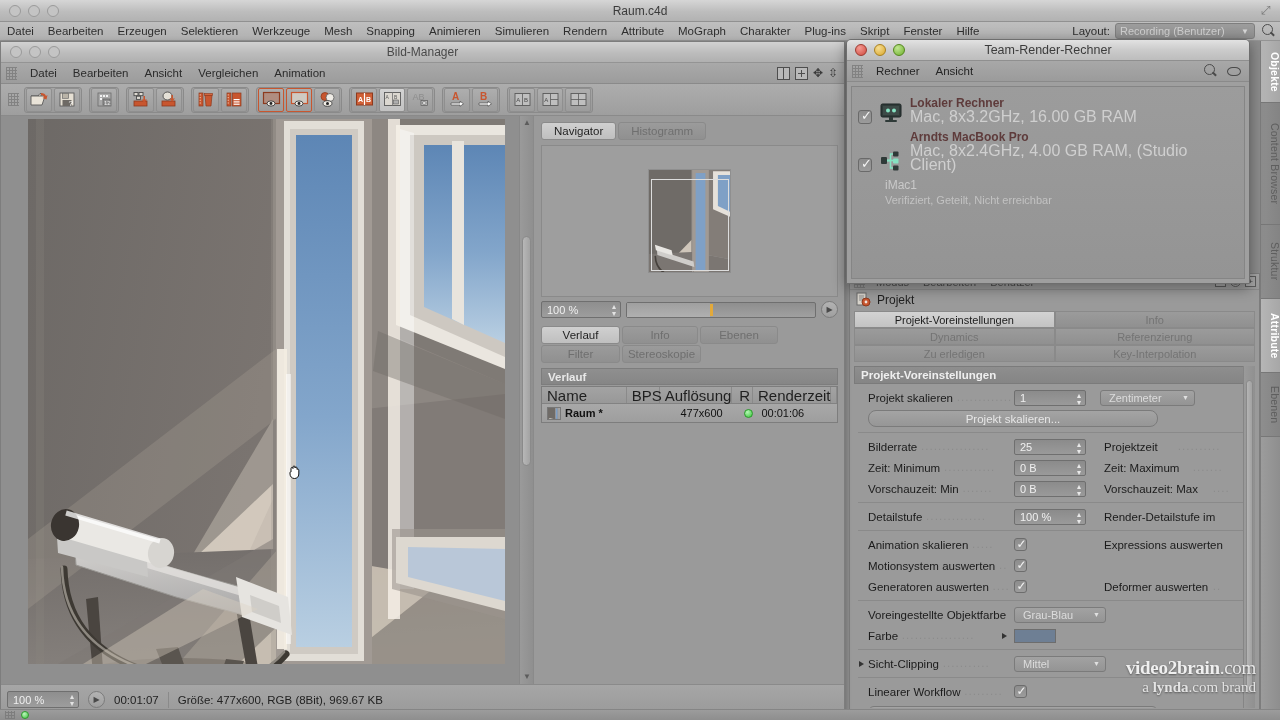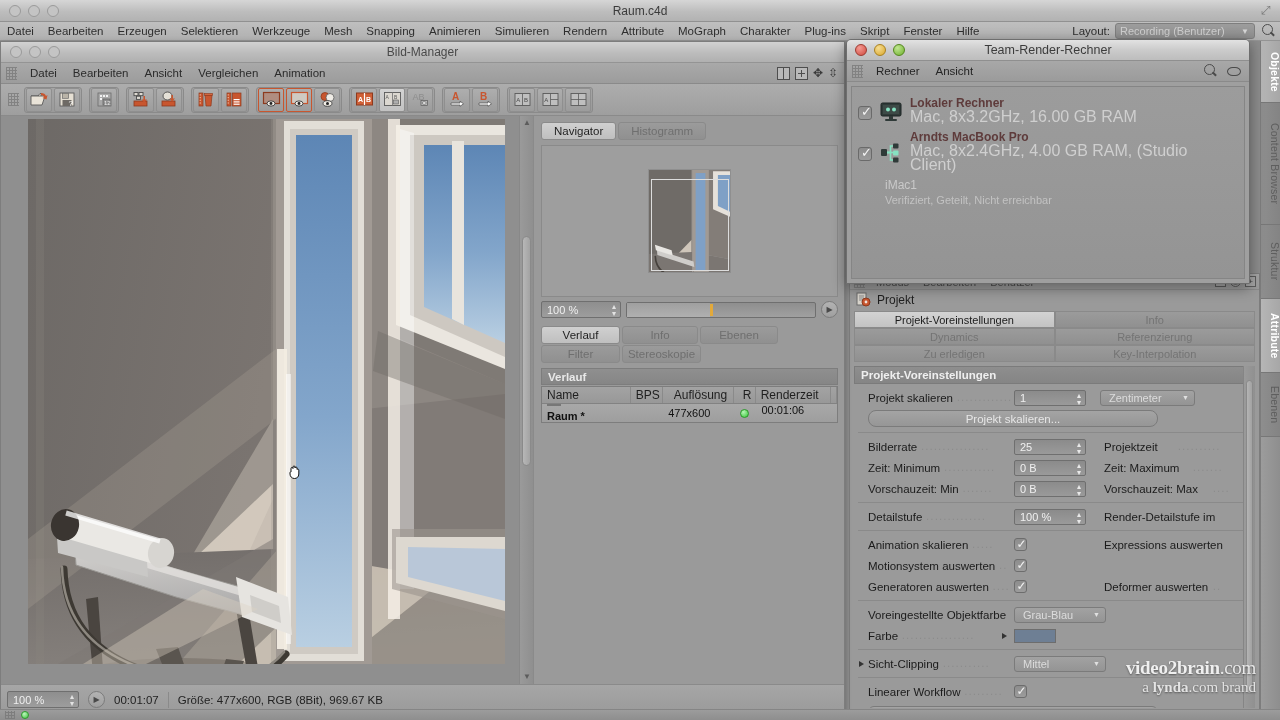--- a/index.html
+++ b/index.html
@@ -157,25 +157,25 @@
   .zoom-slider .knob { position:absolute; left:44%; top:1px; bottom:1px; width:3px; background:#e2a93b;}
   .zoom-slider .segment { position:absolute; left:0; top:0; bottom:0; width:44%;
       background: linear-gradient(180deg,#9f9f9f,#b0b0b0); }
 
   .lower-tabs { margin-top:8px; }
   .sec-header { margin-top:5px; height:17px; background: linear-gradient(180deg,#8f8f8f,#868686);
      border:1px solid #7d7d7d; display:flex; align-items:center; padding-left:6px;
      font-size:11.5px; font-weight:bold; color:#e8e8e8;}
   .hist-table { margin-top:1px; border:1px solid #7d7d7d; background:#9e9e9e; }
   .hist-head { display:flex; height:17px; background: linear-gradient(180deg,#a3a3a3,#989898);
-      border-bottom:1px solid #828282; font-size:12px; color:#1f1f1f;justify-content:space-between;}
+      border-bottom:1px solid #828282; font-size:15px; color:#1f1f1f;justify-content:space-between;}
   .hist-head .c { border-right:1px solid #8a8a8a; padding-left:5px; display:flex; align-items:center;}
   .hist-row { display:flex; height:18px; background: linear-gradient(180deg,#a8a8a8,#9e9e9e);
       font-size:11px; color:#111; align-items:center; }
-  .hist-row .c { padding-left:5px; display:flex; align-items:flex-start; gap:4px; height:18px;flex-direction:column;}
+  .hist-row .c { padding-left:5px; display:flex; align-items:center; gap:4px; height:18px;}
   .c-name{width:92px;} .c-bps{width:33px;} .c-res{width:74px;justify-content:center;}
   .c-r{width:22px;justify-content:center;} .c-time{width:78px;} .c-x{flex:1;}
   .dot-green { width:9px;height:9px;border-radius:50%;
       background: radial-gradient(circle at 35% 30%, #b6f7b6, #36c436); border:1px solid #2a9a2a;}
   .mini-thumb { width:14px; height:13px; border:1px solid #777; overflow:hidden; position:relative;}
 
   
   .attrmgr {
     position:absolute; left:849px; top:273px; right:20px; bottom:7px;
     background:#9a9a9a; border:1px solid #7d7d7d;
@@ -238,21 +238,21 @@
      border-bottom:1px solid #8f8f8f; display:flex; align-items:center; position:relative;}
   .trw-title .traffic { padding-left:8px; }
   .trw-title .t { position:absolute; left:0; right:0; text-align:center; font-size:12.5px; color:#3c3c3c;}
   .trw-menu { height:21px; background: linear-gradient(180deg,#a8a8a8,#9b9b9b);
      border-bottom:1px solid #8a8a8a; display:flex; align-items:center; font-size:11.5px; color:#252525;}
   .trw-menu .mi{padding:0 8px;}
   .trw-menu .right{margin-left:auto;display:flex;gap:9px;padding-right:8px;align-items:center;}
   .eye-ico{width:14px;height:9px;border:1.4px solid #4a4a4a;border-radius:50%/60%;}
   .trw-list { position:absolute; left:4px; right:4px; top:46px; bottom:4px;
      background: linear-gradient(180deg,#9c9c9c,#949494); border:1px solid #858585; padding:6px 0 0 0;}
-  .tr-item { display:flex; align-items:center; gap:7px; padding:3px 6px;}
+  .tr-item { display:flex; align-items:flex-end; gap:7px; padding:3px 6px;}
   .tr-chk { width:14px; height:14px; border:1px solid #6a6a6a; border-radius:3px; margin-top:5px;
      background: linear-gradient(180deg,#8c8c8c,#9b9b9b); position:relative; flex:none;}
   .tr-chk::after{content:"✓"; position:absolute; left:2px; top:-3px; font-size:13px; color:#f4f4f4;}
   .tr-ico { width:24px; height:22px; margin-top:3px; flex:none; position:relative;}
   .tr-name { font-size:12px; font-weight:bold; color:#5e3b3b; line-height:14px;}
   .tr-sub { font-size:16px; color:#cfcfcf; line-height:14px;}
   .tr-off-name { font-size:12px; color:#c9c9c9; line-height:15px; }
   .tr-off-sub { font-size:11px; color:#c2c2c2; line-height:14px;}
 
   

